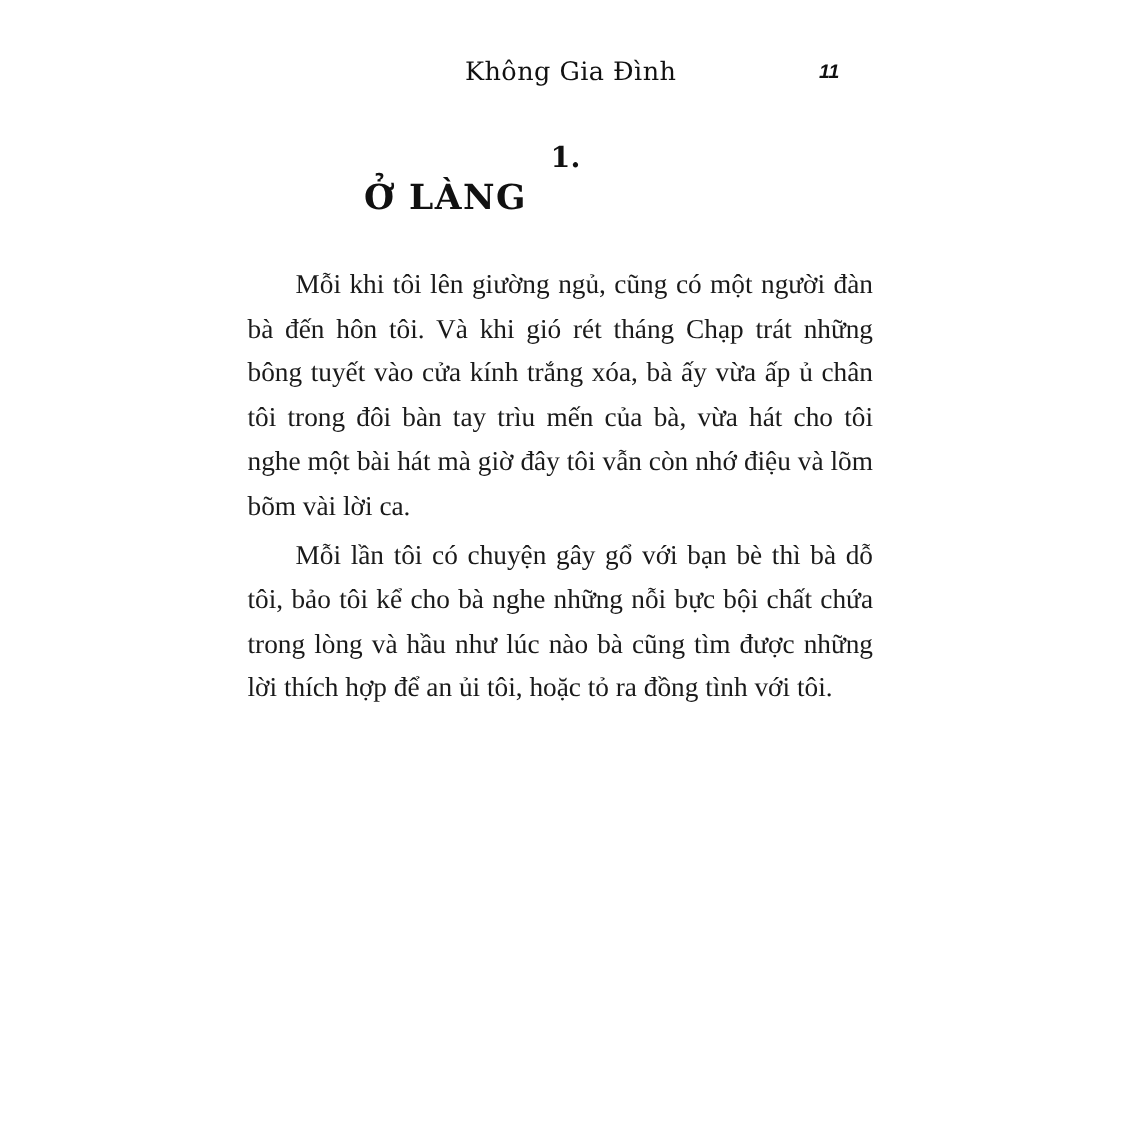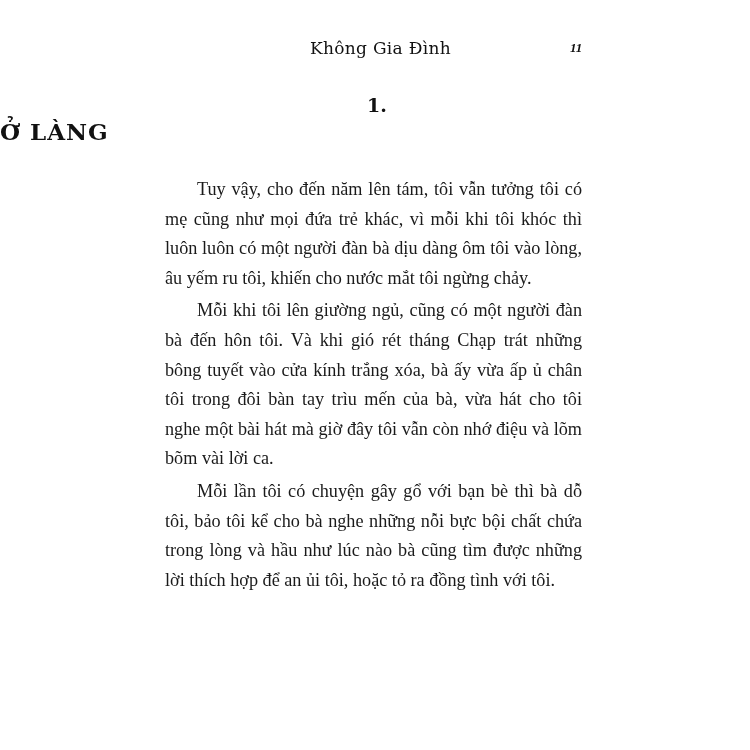--- a/index.html
+++ b/index.html
@@ -26,22 +26,22 @@
       top: 38px;
       left: 310px;
       font-family: "DejaVu Serif", serif;
       font-size: 17px;
       letter-spacing: 0.3px;
       color: #111;
     }
     .page-number {
       position: absolute;
       top: 40px;
-      left: 570px;
-      font-family: Liberation Serif, serif;
+      left: 546px;
+      font-family: Liberation Sans, sans-serif;
       font-style: italic;
       font-weight: bold;
       font-size: 13px;
       color: #111;
     }
     .chapter-number {
       position: absolute;
       top: 94px;
       left: 0;
       width: 750px;
@@ -50,21 +50,21 @@
       font-weight: bold;
       font-size: 19px;
       color: #111;
       padding-left: 2px;
     }
     .chapter-title {
       position: absolute;
       top: 118px;
       left: 0;
       width: 594px;
-      text-align: left;
+      text-align: center;
       font-family: "DejaVu Serif", serif;
       font-weight: bold;
       font-size: 23px;
       letter-spacing: 1px;
       color: #111;
     }
     .body-text {
       position: absolute;
       top: 175px;
       left: 165px;
@@ -85,18 +85,17 @@
 <body>
 
 <div class="page">
   <div class="running-header">Không Gia Đình</div>
   <div class="page-number">11</div>
 
   <div class="chapter-number">1.</div>
   <div class="chapter-title">Ở LÀNG</div>
 
   <div class="body-text">
-    <p>Tuy vậy, cho đến năm lên tám, tôi vẫn tưởng tôi có mẹ cũng như mọi đứa trẻ khác, vì mỗi khi tôi khóc thì luôn luôn có một người đàn bà dịu dàng ôm tôi vào lòng, âu yếm ru tôi, khiến cho nước mắt tôi ngừng chảy.</p>
     <p>Mỗi khi tôi lên giường ngủ, cũng có một người đàn bà đến hôn tôi. Và khi gió rét tháng Chạp trát những bông tuyết vào cửa kính trắng xóa, bà ấy vừa ấp ủ chân tôi trong đôi bàn tay trìu mến của bà, vừa hát cho tôi nghe một bài hát mà giờ đây tôi vẫn còn nhớ điệu và lõm bõm vài lời ca.</p>
     <p>Mỗi lần tôi có chuyện gây gổ với bạn bè thì bà dỗ tôi, bảo tôi kể cho bà nghe những nỗi bực bội chất chứa trong lòng và hầu như lúc nào bà cũng tìm được những lời thích hợp để an ủi tôi, hoặc tỏ ra đồng tình với tôi.</p>
 
   </div>
 </div>
 
 </body></html>

